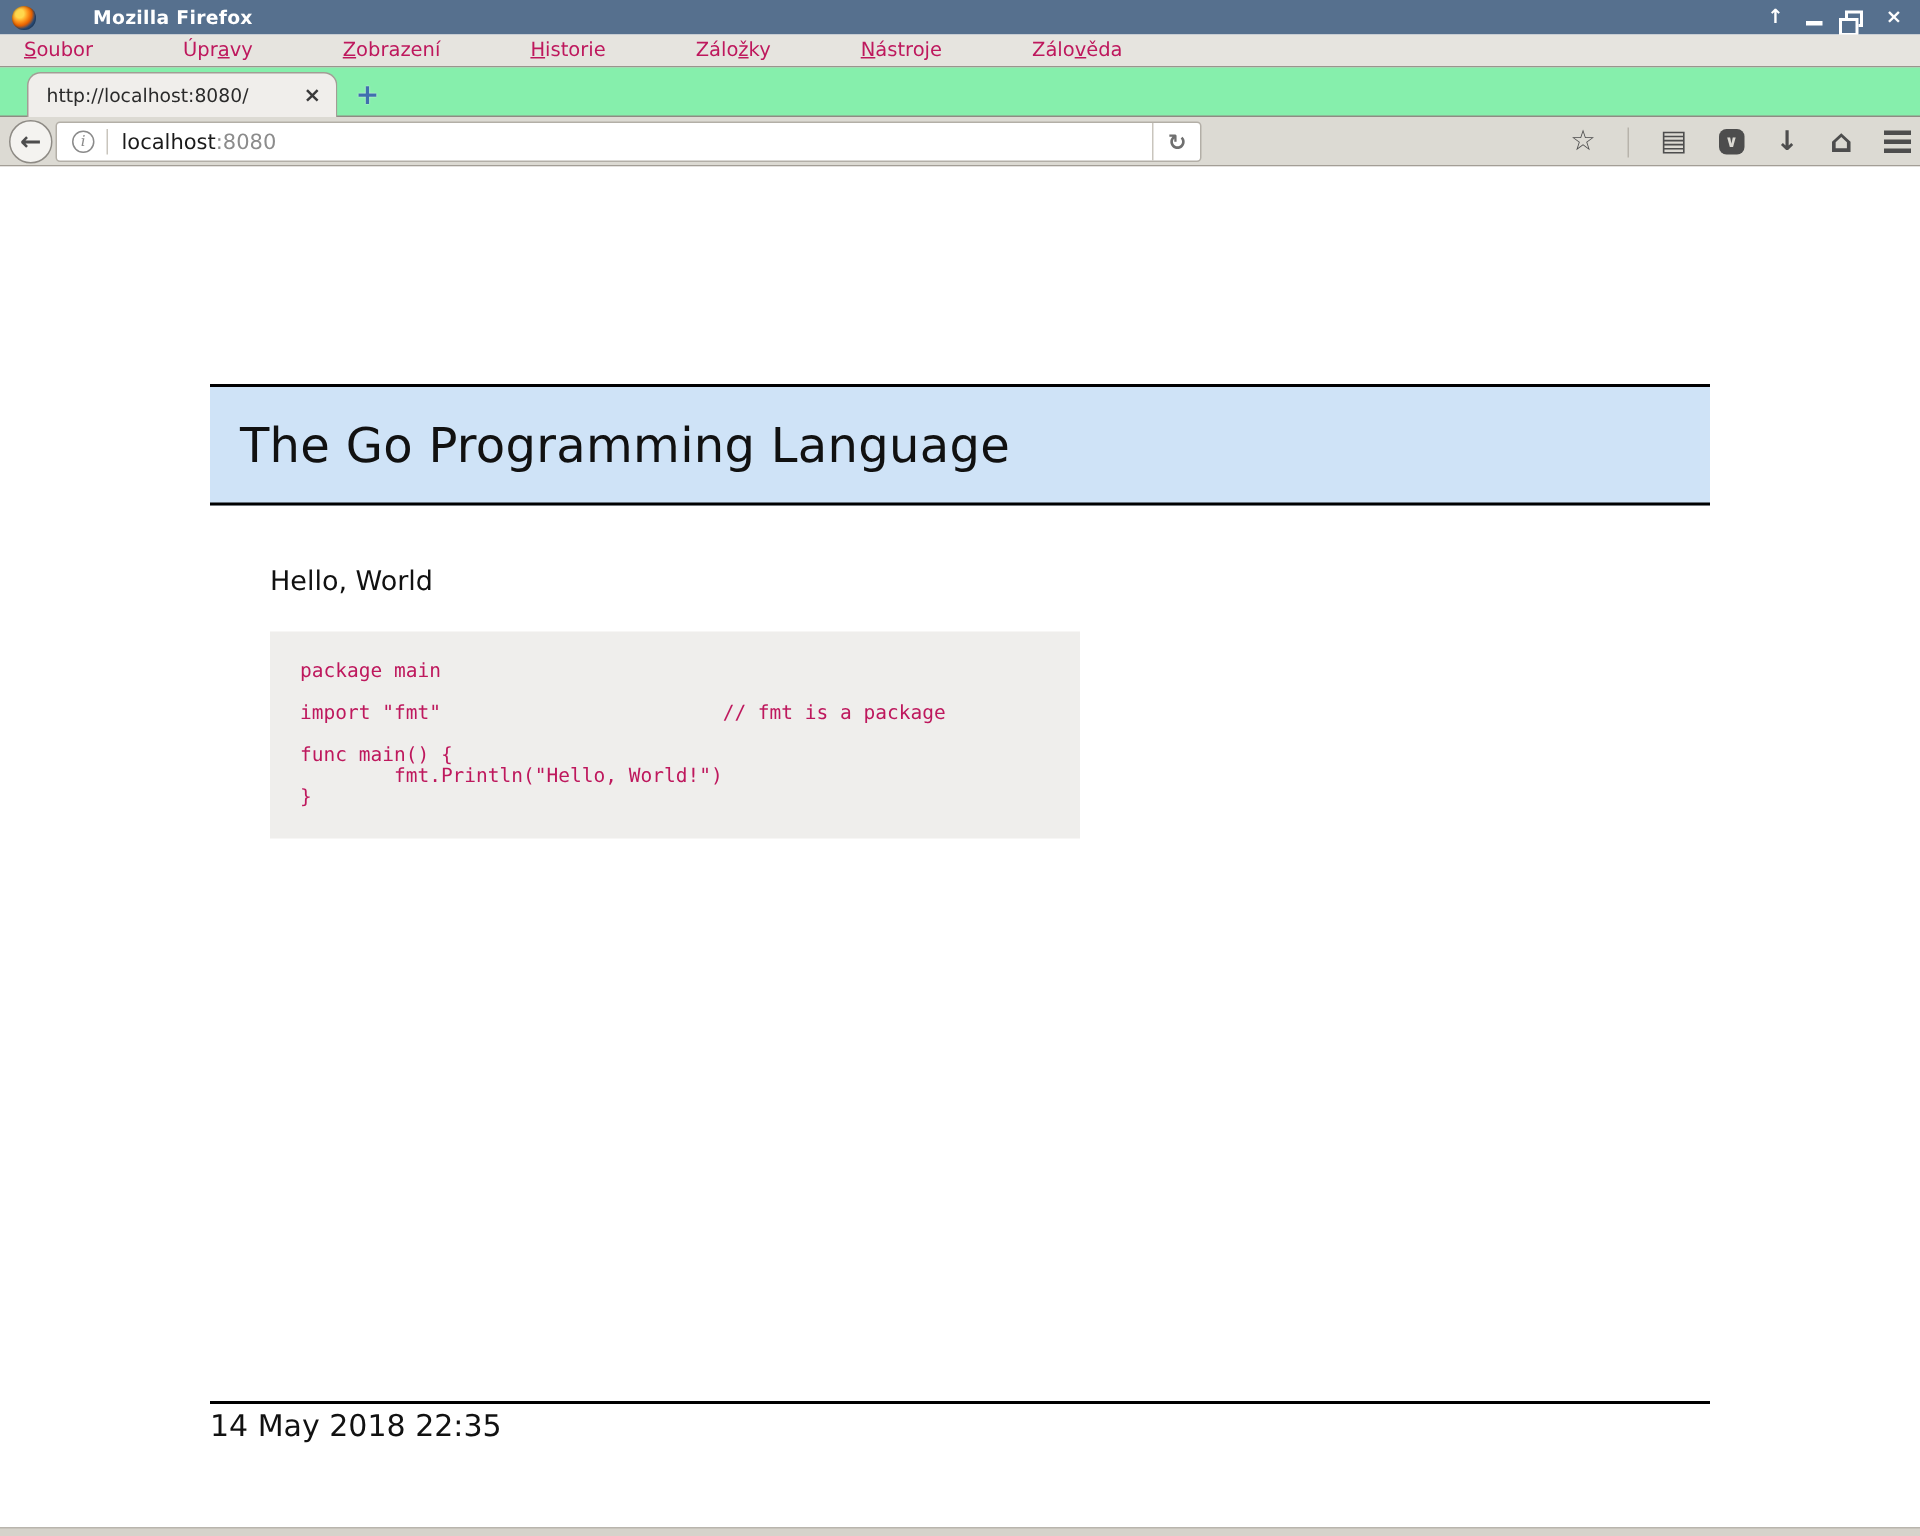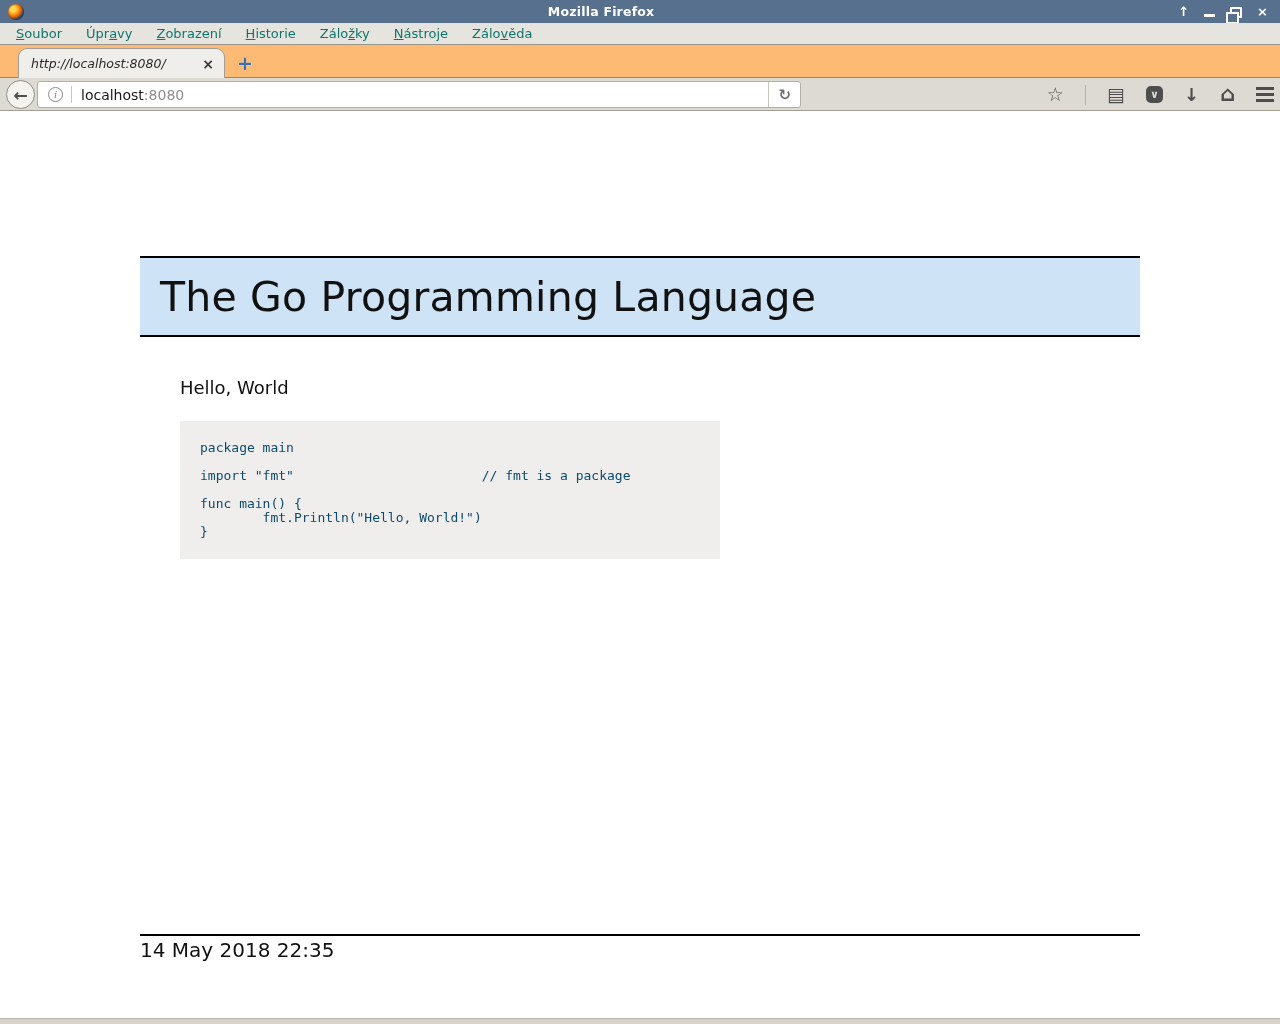--- a/index.html
+++ b/index.html
@@ -13,46 +13,46 @@
   .titlebar {
     position:absolute; left:0; top:0; width:1280px; height:23px;
     background:#56708e; display:flex; align-items:center; padding:0 8px;
   }
   .ff-logo {
     width:16px; height:16px; border-radius:50%;
     background:radial-gradient(circle at 32% 32%, #ffd84d 0 18%, #ff9a1f 34%, #e66000 52%, #2a4d79 68%, #1a3a60 100%);
     box-shadow:inset 0 0 2px rgba(0,0,0,.5);
   }
   .titlebar-text {
-    flex:1; text-align:center; color:#fff; font-weight:bold;
-    font-size:12.5px; letter-spacing:.2px;
+    flex:1; text-align:left; color:#fff; font-weight:bold;
+    font-size:12.5px; letter-spacing:.2px;margin-left:38px;
   }
   .win-controls { display:flex; align-items:center; gap:15px; padding-right:4px; }
   .win-btn { color:#fff; font-weight:bold; font-size:13px; line-height:1; cursor:default; }
   .win-min { width:11px; height:3px; background:#fff; margin-top:8px; }
   .win-max { width:12px; height:11px; border:2px solid #fff; position:relative; margin-top:2px; }
   .win-max::before {
     content:""; position:absolute; left:-6px; top:3px; width:9px; height:8px;
     border:2px solid #fff; background:#56708e;
   }
 
   
   .menubar {
     position:absolute; left:0; top:23px; width:1280px; height:22px;
     background:#e6e4df; border-bottom:1px solid #9a958d;
     display:flex; align-items:center; padding-left:4px;
-    font-size:13px; color:#0f766e;
+    font-size:13px; color:#be185d;gap:36px;
   }
   .menu-item { padding:2px 12px; }
   .menu-item .accel { text-decoration:underline; }
 
   
   .tabstrip {
     position:absolute; left:0; top:45px; width:1280px; height:33px;
-    background:#fdba74; border-bottom:1px solid #8f8b83;font-style:italic;
+    background:#86efac; border-bottom:1px solid #8f8b83;
   }
   .tab {
     position:absolute; left:18px; top:3px; width:207px; height:30px;
     background:#f0eeeb; border:1px solid #a29d95; border-bottom:none;
     border-radius:9px 9px 0 0; display:flex; align-items:center;
     padding:0 8px 0 12px; z-index:2;
   }
   .tab-label { flex:1; font-size:12.5px; color:#2a2a2a; white-space:nowrap; overflow:hidden; }
   .tab-close { font-size:14px; font-weight:bold; color:#3a3a3a; padding:0 2px; }
   .newtab-btn {
@@ -116,38 +116,38 @@
   .burger { width:18px; height:2.5px; background:#4d4d4d; box-shadow:0 6px 0 #4d4d4d, 0 12px 0 #4d4d4d; margin-bottom:12px; }
 
   
   .page { position:absolute; left:0; top:111px; width:1280px; height:907px; background:#fff; }
 
   .site-header {
     position:absolute; left:140px; top:145px; width:1000px; height:81px;
     background:#cfe3f7; border-top:2px solid #000; border-bottom:2px solid #000;
     display:flex; align-items:center;
   }
-  .site-title { font-size:41px; color:#111; padding-left:20px; letter-spacing:.2px; }
+  .site-title { font-size:32px; color:#111; padding-left:20px; letter-spacing:.2px; }
 
   .body-row {
     position:absolute; left:140px; top:226px; width:1000px; height:599px;
     display:flex; border-bottom:2px solid #000;
   }
   .sidebar { width:250px; border-right:1px solid #000; }
   .sidebar ul { margin:30px 0 0 0; padding-left:53px; list-style:disc; }
   .sidebar li { font-size:15.5px; line-height:24px; margin-bottom:2px; color:#111; }
   .nav-link { color:#5a1fae; text-decoration:underline; cursor:pointer; }
 
   .content { flex:1; padding:40px 0 0 40px; }
   .content-heading { font-size:18px; font-weight:500; color:#111; }
   .code-block {
     margin-top:23px; width:540px; background:#efeeec;
     padding:20px 0 20px 20px;
     font-family:"DejaVu Sans Mono","Liberation Mono",monospace;
-    font-size:13px; line-height:14px; color:#0c4a6e; white-space:pre;
+    font-size:13px; line-height:14px; color:#be185d; white-space:pre;
   }
 
   .page-footer { position:absolute; left:140px; top:827px; font-size:20px; color:#111; }
 
   .bottom-strip {
     position:absolute; left:0; top:1018px; width:1280px; height:6px;
     background:#d6d3cb; border-top:1px solid #b9b5ad;
   }
 </style>
 </head>

